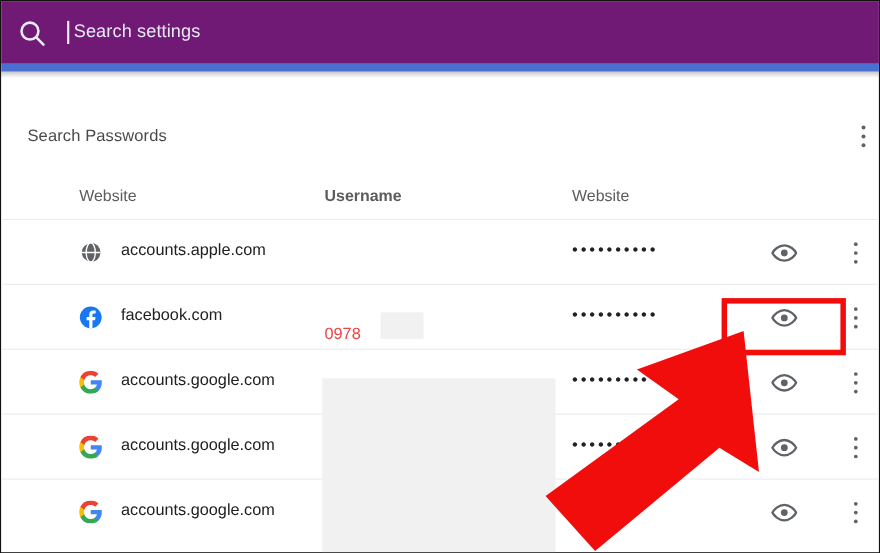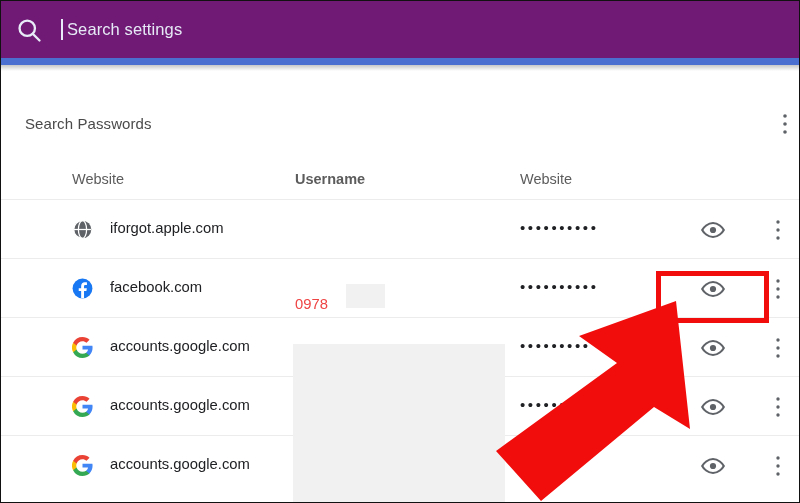--- a/index.html
+++ b/index.html
@@ -189,21 +189,21 @@
 
     <div class="row">
       <span class="fav">
         <svg viewBox="0 0 22 22" width="21" height="21">
           <circle cx="11" cy="11" r="9.2" fill="#5f6368"></circle>
           <path d="M11 1.8a9.2 9.2 0 0 0 0 18.4" fill="none" stroke="#ffffff" stroke-width="1.3"></path>
           <ellipse cx="11" cy="11" rx="4.3" ry="9.2" fill="none" stroke="#ffffff" stroke-width="1.3"></ellipse>
           <line x1="2" y1="11" x2="20" y2="11" stroke="#ffffff" stroke-width="1.3"></line>
         </svg>
       </span>
-      <span class="site">iforgot.apple.com</span>
+      <span class="site">accounts.apple.com</span>
       <span class="user"></span>
       <span class="pwd">••••••••••</span>
       <span class="eye">
         <svg viewBox="0 0 24 18" width="24" height="18">
           <path d="M12 2C6.8 2 2.6 6.3 1.2 9c1.4 2.7 5.6 7 10.8 7s9.4-4.3 10.8-7C21.4 6.3 17.2 2 12 2z" fill="none" stroke="#5f6368" stroke-width="2.1"></path>
           <circle cx="12" cy="9" r="3.1" fill="#5f6368"></circle>
         </svg>
       </span>
       <span class="kebab">
         <svg viewBox="0 0 14 22" width="14" height="22">

